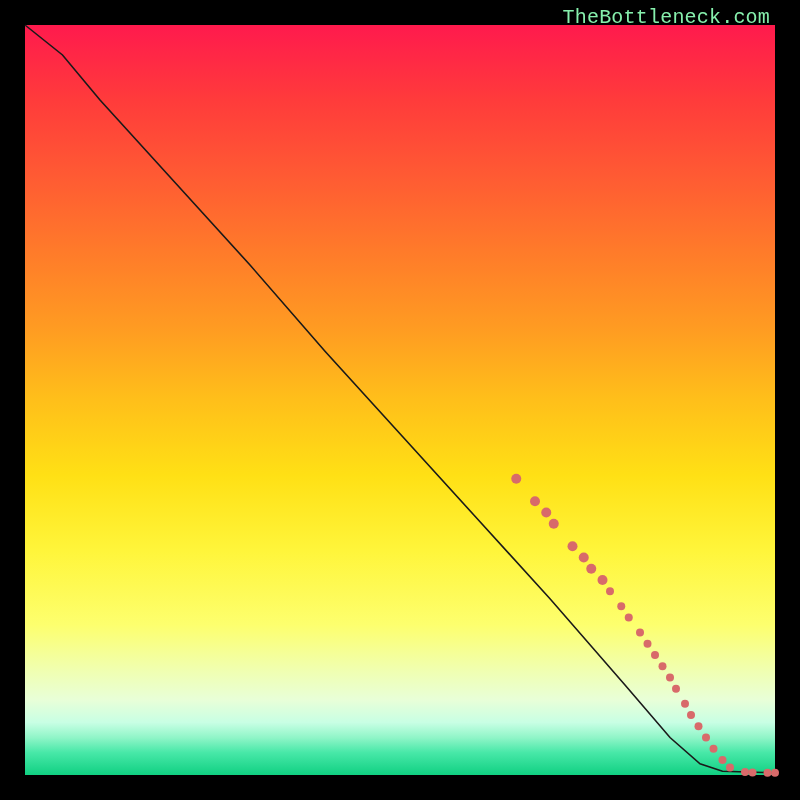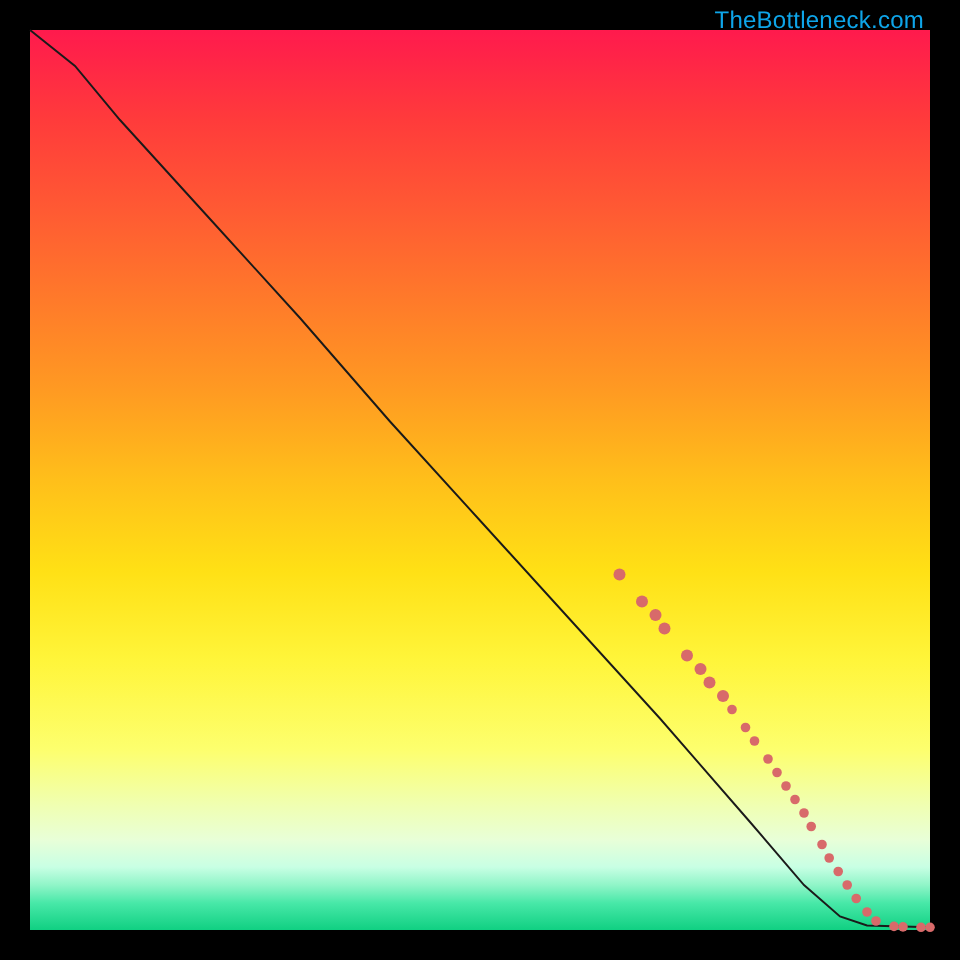--- a/index.html
+++ b/index.html
@@ -32,23 +32,23 @@
       #c8ffe4 93%,
       #90f5c8 95%,
       #48e8a8 97%,
       #10d082 100%
     );
   }
   .watermark {
     position: absolute;
     top: 6px;
     right: 30px;
-    font-family: Liberation Sans, sans-serif;
+    font-family: Liberation Mono, monospace;
     font-size: 20px;
-    color: #0ea5e9;
+    color: #86efac;
     letter-spacing: 0.2px;
     user-select: none;
   }
   svg.overlay {
     position: absolute;
     left: 25px;
     top: 25px;
     width: 750px;
     height: 750px;
     overflow: visible;

